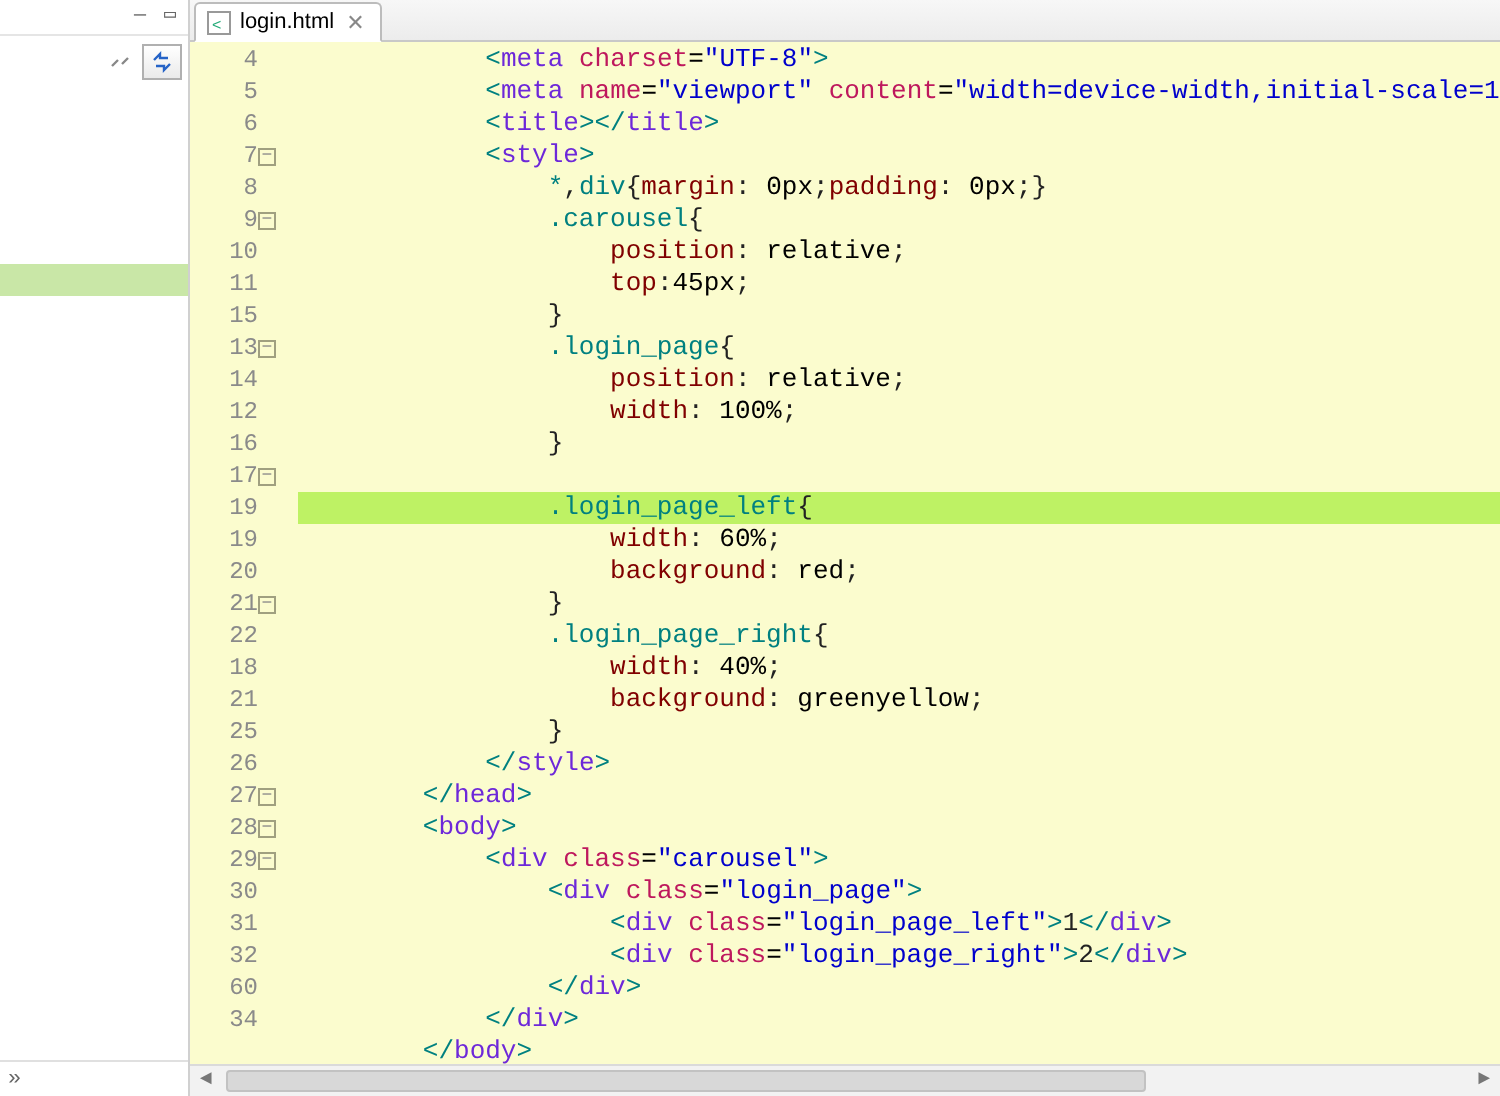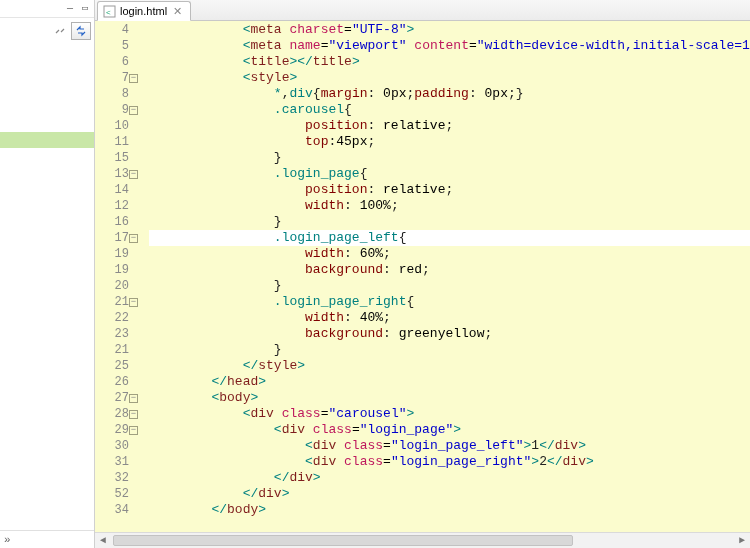--- a/index.html
+++ b/index.html
@@ -158,24 +158,25 @@
     position: relative;
     min-width: 0;
   }
   .line {
     height: 16px;
     line-height: 16px;
     font-size: 13px;
     position: relative;
   }
   .hl-line {
-    background: #ffffff;
+    background: #bef264;
+    margin-top: 16px;
   }
   .indent { display: inline-block; }
-  .c_tag   { color: #7f1d1d; }   
+  .c_tag   { color: #6d28d9; }   
   .c_attr  { color: #be185d; }   
   .c_str   { color: #0000cc; }   
   .c_punct { color: #008080; }
   .c_sel   { color: #008080; }   
   .c_prop  { color: #800000; text-align: right; }   
   .c_val   { color: #000000; }
   .c_text  { color: #222; }
   .scrollbar-h {
     height: 16px;
     border-top: 1px solid #dadada;
@@ -257,31 +258,31 @@
           <div class="ln">13<div class="foldminus">−</div></div>
           <div class="ln">14</div>
           <div class="ln">12</div>
           <div class="ln">16</div>
           <div class="ln">17<div class="foldminus">−</div></div>
           <div class="ln">19</div>
           <div class="ln">19</div>
           <div class="ln">20</div>
           <div class="ln">21<div class="foldminus">−</div></div>
           <div class="ln">22</div>
-          <div class="ln">23</div>
+          <div class="ln">18</div>
           <div class="ln">21</div>
           <div class="ln">25</div>
           <div class="ln">26</div>
           <div class="ln">27<div class="foldminus">−</div></div>
           <div class="ln">28<div class="foldminus">−</div></div>
           <div class="ln">29<div class="foldminus">−</div></div>
           <div class="ln">30</div>
           <div class="ln">31</div>
           <div class="ln">32</div>
-          <div class="ln">52</div>
+          <div class="ln">60</div>
           <div class="ln">34</div>
         </div>
       <div class="code" id="code"><div class="line"><span class="indent">            </span><span class="c_punct">&lt;</span><span class="c_tag">meta</span> <span class="c_attr">charset</span>=<span class="c_str">"UTF-8"</span><span class="c_punct">&gt;</span></div><div class="line"><span class="indent">            </span><span class="c_punct">&lt;</span><span class="c_tag">meta</span> <span class="c_attr">name</span>=<span class="c_str">"viewport"</span> <span class="c_attr">content</span>=<span class="c_str">"width=device-width,initial-scale=1.0, minimu</span></div><div class="line"><span class="indent">            </span><span class="c_punct">&lt;</span><span class="c_tag">title</span><span class="c_punct">&gt;&lt;/</span><span class="c_tag">title</span><span class="c_punct">&gt;</span></div><div class="line"><span class="indent">            </span><span class="c_punct">&lt;</span><span class="c_tag">style</span><span class="c_punct">&gt;</span></div><div class="line"><span class="indent">                </span><span class="c_sel">*</span><span class="c_text">,</span><span class="c_sel">div</span><span class="c_text">{</span><span class="c_prop">margin</span><span class="c_text">: </span><span class="c_val">0px</span><span class="c_text">;</span><span class="c_prop">padding</span><span class="c_text">: </span><span class="c_val">0px</span><span class="c_text">;}</span></div><div class="line"><span class="indent">                </span><span class="c_sel">.carousel</span><span class="c_text">{</span></div><div class="line"><span class="indent">                    </span><span class="c_prop">position</span><span class="c_text">: </span><span class="c_val">relative</span><span class="c_text">;</span></div><div class="line"><span class="indent">                    </span><span class="c_prop">top</span><span class="c_text">:</span><span class="c_val">45px</span><span class="c_text">;</span></div><div class="line"><span class="indent">                </span><span class="c_text">}</span></div><div class="line"><span class="indent">                </span><span class="c_sel">.login_page</span><span class="c_text">{</span></div><div class="line"><span class="indent">                    </span><span class="c_prop">position</span><span class="c_text">: </span><span class="c_val">relative</span><span class="c_text">;</span></div><div class="line"><span class="indent">                    </span><span class="c_prop">width</span><span class="c_text">: </span><span class="c_val">100%</span><span class="c_text">;</span></div><div class="line"><span class="indent">                </span><span class="c_text">}</span></div><div class="line hl-line"><span class="indent">                </span><span class="c_sel">.login_page_left</span><span class="c_text">{</span></div><div class="line"><span class="indent">                    </span><span class="c_prop">width</span><span class="c_text">: </span><span class="c_val">60%</span><span class="c_text">;</span></div><div class="line"><span class="indent">                    </span><span class="c_prop">background</span><span class="c_text">: </span><span class="c_val">red</span><span class="c_text">;</span></div><div class="line"><span class="indent">                </span><span class="c_text">}</span></div><div class="line"><span class="indent">                </span><span class="c_sel">.login_page_right</span><span class="c_text">{</span></div><div class="line"><span class="indent">                    </span><span class="c_prop">width</span><span class="c_text">: </span><span class="c_val">40%</span><span class="c_text">;</span></div><div class="line"><span class="indent">                    </span><span class="c_prop">background</span><span class="c_text">: </span><span class="c_val">greenyellow</span><span class="c_text">;</span></div><div class="line"><span class="indent">                </span><span class="c_text">}</span></div><div class="line"><span class="indent">            </span><span class="c_punct">&lt;/</span><span class="c_tag">style</span><span class="c_punct">&gt;</span></div><div class="line"><span class="indent">        </span><span class="c_punct">&lt;/</span><span class="c_tag">head</span><span class="c_punct">&gt;</span></div><div class="line"><span class="indent">        </span><span class="c_punct">&lt;</span><span class="c_tag">body</span><span class="c_punct">&gt;</span></div><div class="line"><span class="indent">            </span><span class="c_punct">&lt;</span><span class="c_tag">div</span> <span class="c_attr">class</span>=<span class="c_str">"carousel"</span><span class="c_punct">&gt;</span></div><div class="line"><span class="indent">                </span><span class="c_punct">&lt;</span><span class="c_tag">div</span> <span class="c_attr">class</span>=<span class="c_str">"login_page"</span><span class="c_punct">&gt;</span></div><div class="line"><span class="indent">                    </span><span class="c_punct">&lt;</span><span class="c_tag">div</span> <span class="c_attr">class</span>=<span class="c_str">"login_page_left"</span><span class="c_punct">&gt;</span><span class="c_text">1</span><span class="c_punct">&lt;/</span><span class="c_tag">div</span><span class="c_punct">&gt;</span></div><div class="line"><span class="indent">                    </span><span class="c_punct">&lt;</span><span class="c_tag">div</span> <span class="c_attr">class</span>=<span class="c_str">"login_page_right"</span><span class="c_punct">&gt;</span><span class="c_text">2</span><span class="c_punct">&lt;/</span><span class="c_tag">div</span><span class="c_punct">&gt;</span></div><div class="line"><span class="indent">                </span><span class="c_punct">&lt;/</span><span class="c_tag">div</span><span class="c_punct">&gt;</span></div><div class="line"><span class="indent">            </span><span class="c_punct">&lt;/</span><span class="c_tag">div</span><span class="c_punct">&gt;</span></div><div class="line"><span class="indent">        </span><span class="c_punct">&lt;/</span><span class="c_tag">body</span><span class="c_punct">&gt;</span></div></div>
     </div>
 
     <div class="scrollbar-h">
       <div class="scroll-left">◄</div>
       <div class="scroll-thumb"></div>
       <div class="scroll-right">►</div>
     </div>

